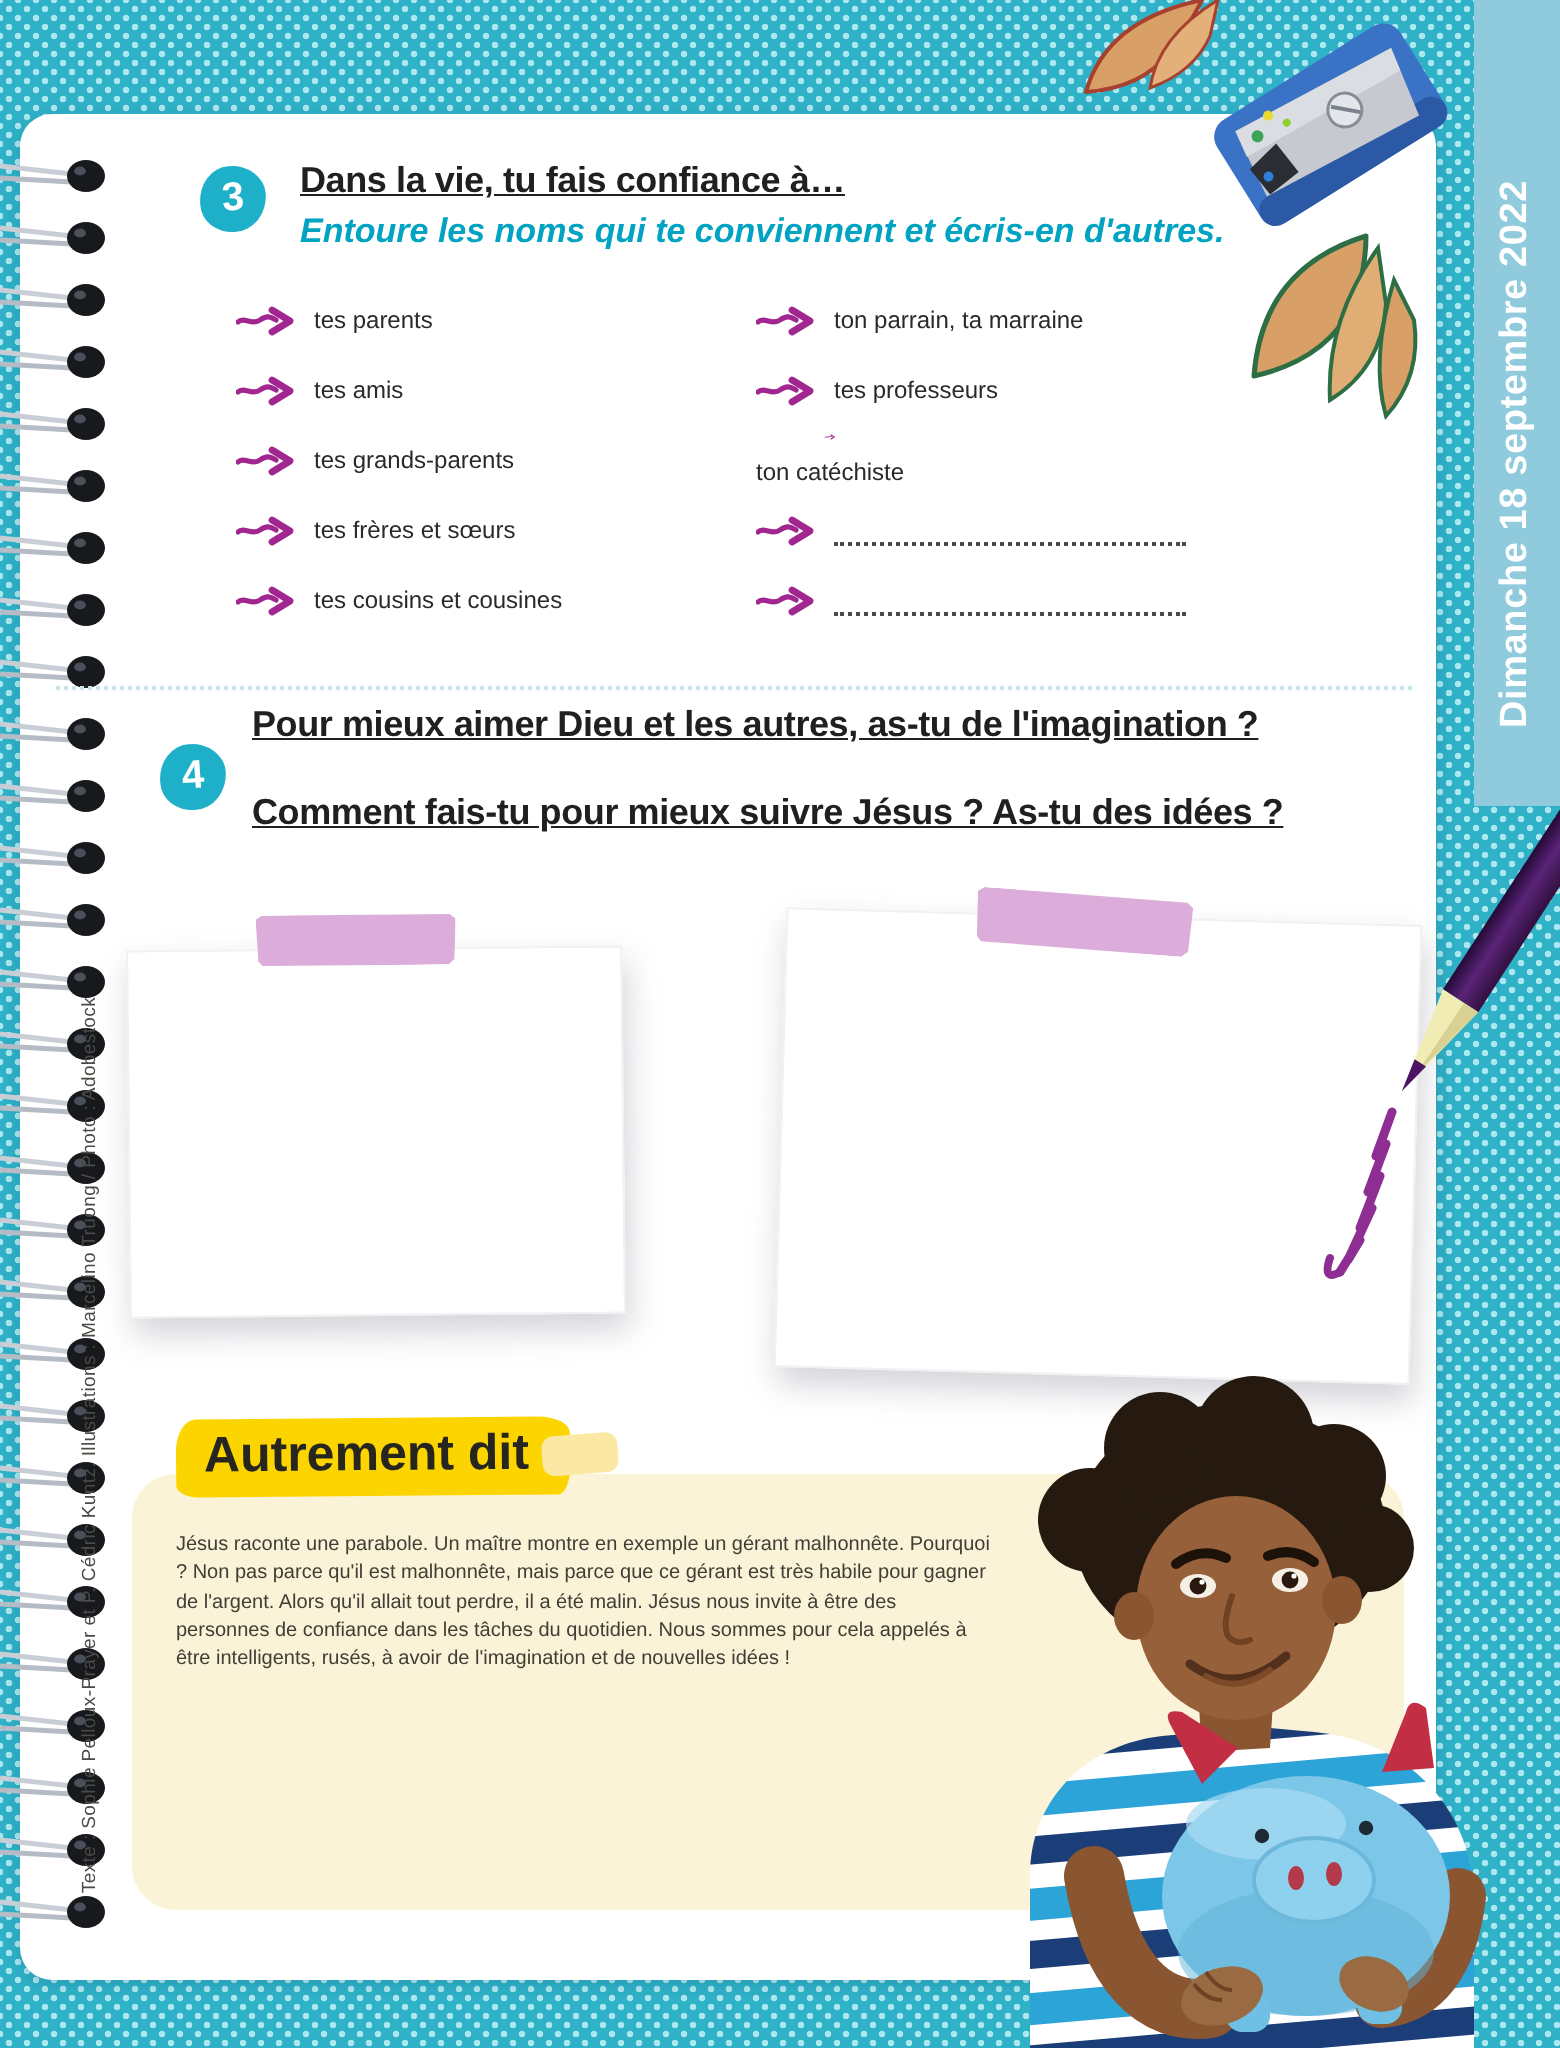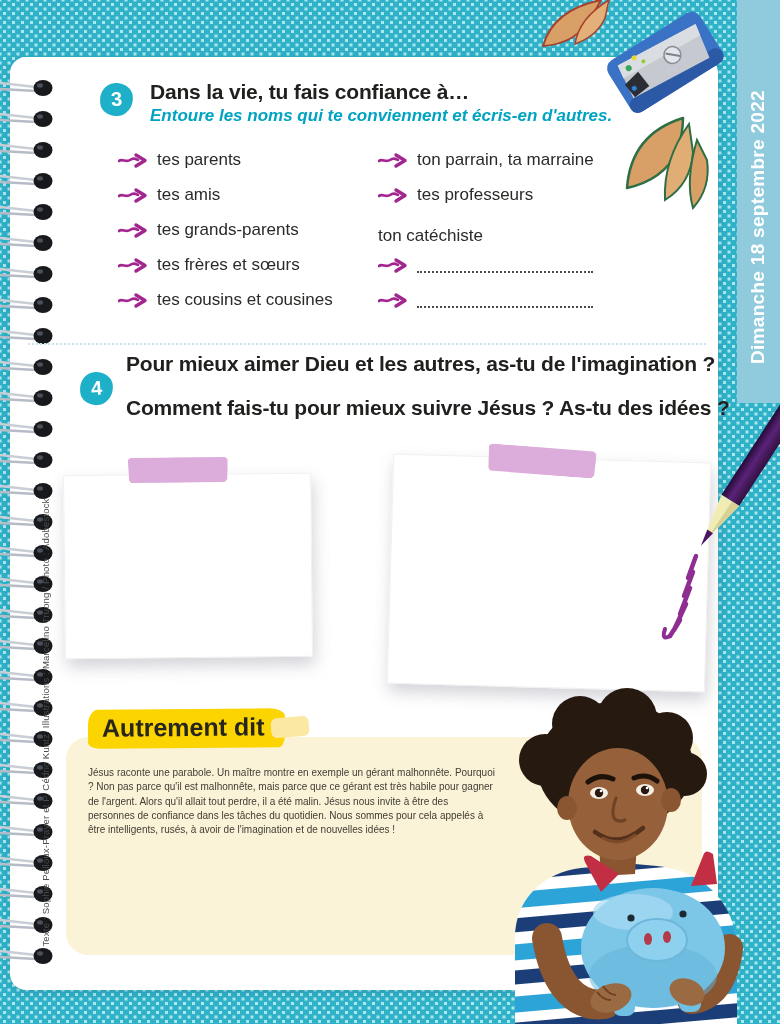--- a/index.html
+++ b/index.html
@@ -27,24 +27,24 @@
     position:absolute;left:-195px;top:717px;width:480px;text-align:center;
     transform:rotate(-90deg);font-size:9.5px;color:#4b4b46;letter-spacing:.2px;z-index:6;white-space:nowrap;
   }
   .content{position:absolute;left:0;top:0;width:780px;height:1024px;z-index:5;}
   .badge{
     position:absolute;width:33px;height:33px;background:#1fb0c9;color:#fff;
     display:flex;align-items:center;justify-content:center;
     font-weight:bold;font-size:20px;
     border-radius:47% 53% 50% 50% / 54% 46% 56% 44%;transform:rotate(-4deg);
   }
-  .q-title{position:absolute;font-size:21px;font-weight:bold;color:#20201e;letter-spacing:-.2px;}
+  .q-title{position:absolute;font-size:18px;font-weight:bold;color:#20201e;letter-spacing:-.2px;text-decoration:underline;}
   .q-instruction{position:absolute;font-size:17px;font-weight:bold;font-style:italic;color:#00a3c2;}
   .li-row{position:absolute;display:flex;align-items:center;gap:9px;height:26px;}
-  .li-label{font-size:17px;color:#2a2a28;}
+  .li-label{font-size:12px;color:#2a2a28;}
   .blank-line{display:inline-block;width:176px;height:14px;border-bottom:2.5px dotted #4a4a4a;}
   .separator{position:absolute;left:28px;top:343px;width:678px;border-top:2px dotted #c5e4ec;}
   .card{position:absolute;background:#fff;border:1px solid #f1f1f1;
     box-shadow:2px 8px 16px rgba(110,110,130,.30);}
   .tape{position:absolute;background:#d9a7d8;opacity:.93;
     clip-path:polygon(0 8%,3% 0,97% 3%,100% 12%,99% 90%,96% 100%,3% 97%,1% 88%);}
   .callout-title{
     position:absolute;left:88px;top:709px;background:#fcd400;color:#26261f;
     font-size:25px;font-weight:bold;padding:4px 20px 6px 14px;z-index:2;
     border-radius:10px 16px 6px 12px / 16px 8px 14px 6px;transform:rotate(-.5deg);

